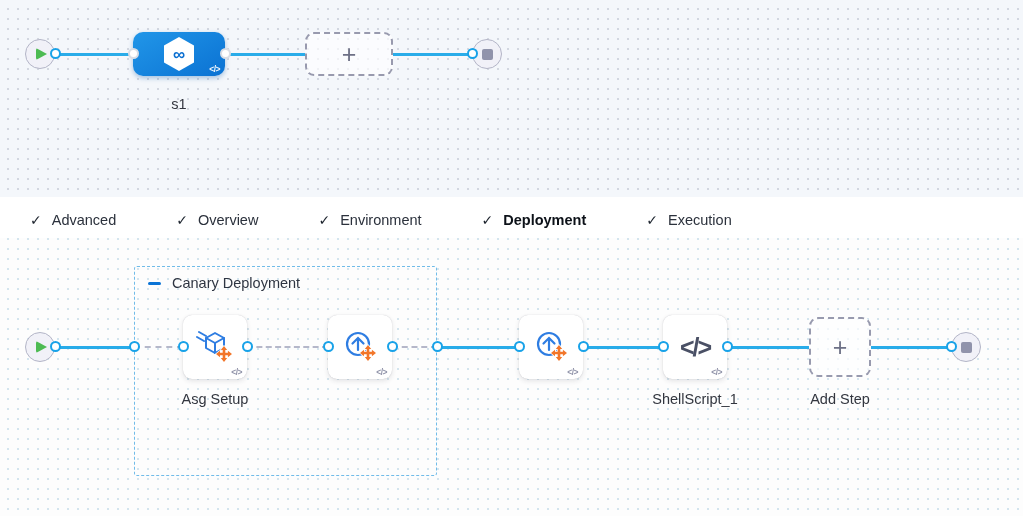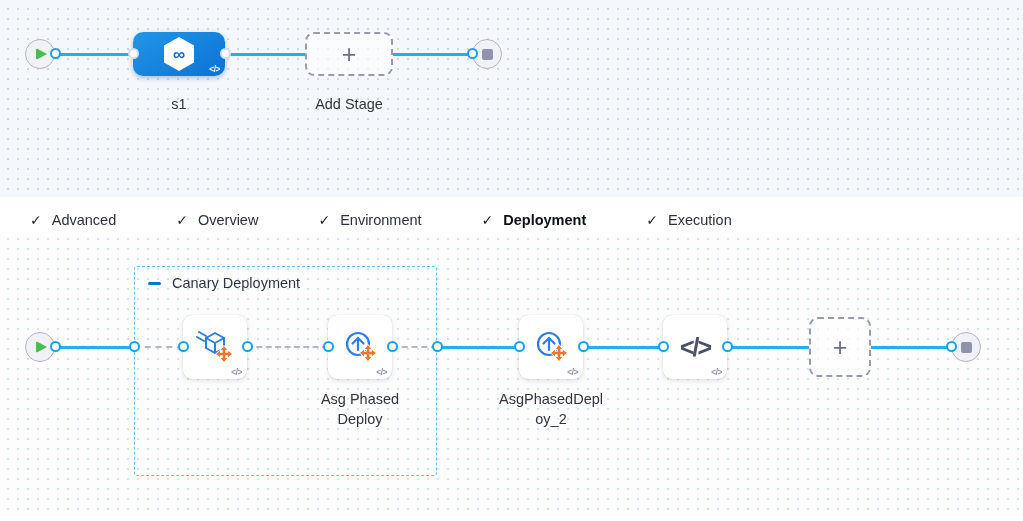--- a/index.html
+++ b/index.html
@@ -96,21 +96,20 @@
     </svg>
     <span class="code-badge">&lt;/&gt;</span>
   </div>
   <div class="dot plain" style="left:128px; top:48px;"></div>
   <div class="dot plain" style="left:220px; top:48px;"></div>
   <div class="graph-label" style="left:133px; top:94px; width:92px;">s1</div>
 
   <div class="add-box" style="left:305px; top:32px; width:88px; height:44px;">
     <span class="plus-icon">+</span>
   </div>
-  <div class="graph-label" style="left:293px; top:94px; width:112px;">Add Stage</div>
 
   <div class="dot" style="left:467px; top:48px;"></div>
   <div class="node-circle" style="left:472px; top:39px;">
     <div class="stop-icon"></div>
   </div>
 </div>
 
 <div class="tab-bar">
   <div class="tab">
     <span class="check-icon">✓</span>
@@ -164,59 +163,60 @@
         <path d="M19 5 L28 10 V20 L19 25 L10 20 V10 Z"></path>
         <path d="M10 10 L19 15 L28 10 M19 15 V25"></path>
         <path d="M3 4 L10 8 M1 9 L8 13"></path>
       </g>
       <path transform="translate(20,18)" fill="#f2762a" stroke="#ffffff" stroke-width="1.6" stroke-linejoin="round" paint-order="stroke" d="M8 0 L11.2 4 L9.3 4 L9.3 6.7 L11.9 6.7 L11.9 4.8 L16 8 L11.9 11.2 L11.9 9.3 L9.3 9.3 L9.3 11.9 L11.2 11.9 L8 16 L4.8 11.9 L6.7 11.9 L6.7 9.3 L4 9.3 L4 11.2 L0 8 L4 4.8 L4 6.7 L6.7 6.7 L6.7 4 L4.8 4 Z"></path>
     </svg>
     <span class="code-badge gray">&lt;/&gt;</span>
   </div>
   <div class="dot" style="left:178px; top:103px;"></div>
   <div class="dot" style="left:242px; top:103px;"></div>
+  <div class="graph-label" style="left:160px; top:151px; width:110px;">Asg Setup</div>
 
   <div class="step-card" style="left:328px; top:77px;">
     <svg width="38" height="38" viewBox="0 0 38 38">
       <g stroke="#2e7de2" stroke-width="2.2" fill="none" stroke-linecap="round">
         <circle cx="17" cy="16" r="11"></circle>
         <path d="M17 22 V11.5 M11.5 15.5 L17 10 L22.5 15.5"></path>
       </g>
       <path transform="translate(19,17)" fill="#f2762a" stroke="#ffffff" stroke-width="1.6" stroke-linejoin="round" paint-order="stroke" d="M8 0 L11.2 4 L9.3 4 L9.3 6.7 L11.9 6.7 L11.9 4.8 L16 8 L11.9 11.2 L11.9 9.3 L9.3 9.3 L9.3 11.9 L11.2 11.9 L8 16 L4.8 11.9 L6.7 11.9 L6.7 9.3 L4 9.3 L4 11.2 L0 8 L4 4.8 L4 6.7 L6.7 6.7 L6.7 4 L4.8 4 Z"></path>
     </svg>
     <span class="code-badge gray">&lt;/&gt;</span>
   </div>
   <div class="dot" style="left:323px; top:103px;"></div>
   <div class="dot" style="left:387px; top:103px;"></div>
-  <div class="graph-label" style="left:305px; top:151px; width:110px;">Asg Phased Deploy</div>
 
   <div class="dot" style="left:432px; top:103px;"></div>
 
   <div class="step-card" style="left:519px; top:77px;">
     <svg width="38" height="38" viewBox="0 0 38 38">
       <g stroke="#2e7de2" stroke-width="2.2" fill="none" stroke-linecap="round">
         <circle cx="17" cy="16" r="11"></circle>
         <path d="M17 22 V11.5 M11.5 15.5 L17 10 L22.5 15.5"></path>
       </g>
       <path transform="translate(19,17)" fill="#f2762a" stroke="#ffffff" stroke-width="1.6" stroke-linejoin="round" paint-order="stroke" d="M8 0 L11.2 4 L9.3 4 L9.3 6.7 L11.9 6.7 L11.9 4.8 L16 8 L11.9 11.2 L11.9 9.3 L9.3 9.3 L9.3 11.9 L11.2 11.9 L8 16 L4.8 11.9 L6.7 11.9 L6.7 9.3 L4 9.3 L4 11.2 L0 8 L4 4.8 L4 6.7 L6.7 6.7 L6.7 4 L4.8 4 Z"></path>
     </svg>
     <span class="code-badge gray">&lt;/&gt;</span>
   </div>
   <div class="dot" style="left:514px; top:103px;"></div>
   <div class="dot" style="left:578px; top:103px;"></div>
-  <div class="graph-label" style="left:496px; top:151px; width:110px; overflow-wrap:anywhere;">AsgPhasedDeploy_2</div>
 
   <div class="step-card" style="left:663px; top:77px;">
     <span class="shell-glyph">&lt;/&gt;</span>
     <span class="code-badge gray">&lt;/&gt;</span>
   </div>
   <div class="dot" style="left:658px; top:103px;"></div>
   <div class="dot" style="left:722px; top:103px;"></div>
+  <div class="graph-label" style="left:640px; top:151px; width:110px;">ShellScript_1</div>
 
   <div class="add-box" style="left:809px; top:79px; width:62px; height:60px;">
     <span class="plus-icon">+</span>
   </div>
+  <div class="graph-label" style="left:785px; top:151px; width:110px;">Add Step</div>
 
   <div class="dot" style="left:946px; top:103px;"></div>
   <div class="node-circle" style="left:951px; top:94px;">
     <div class="stop-icon"></div>
   </div>
 </div>
 
 </body></html>

